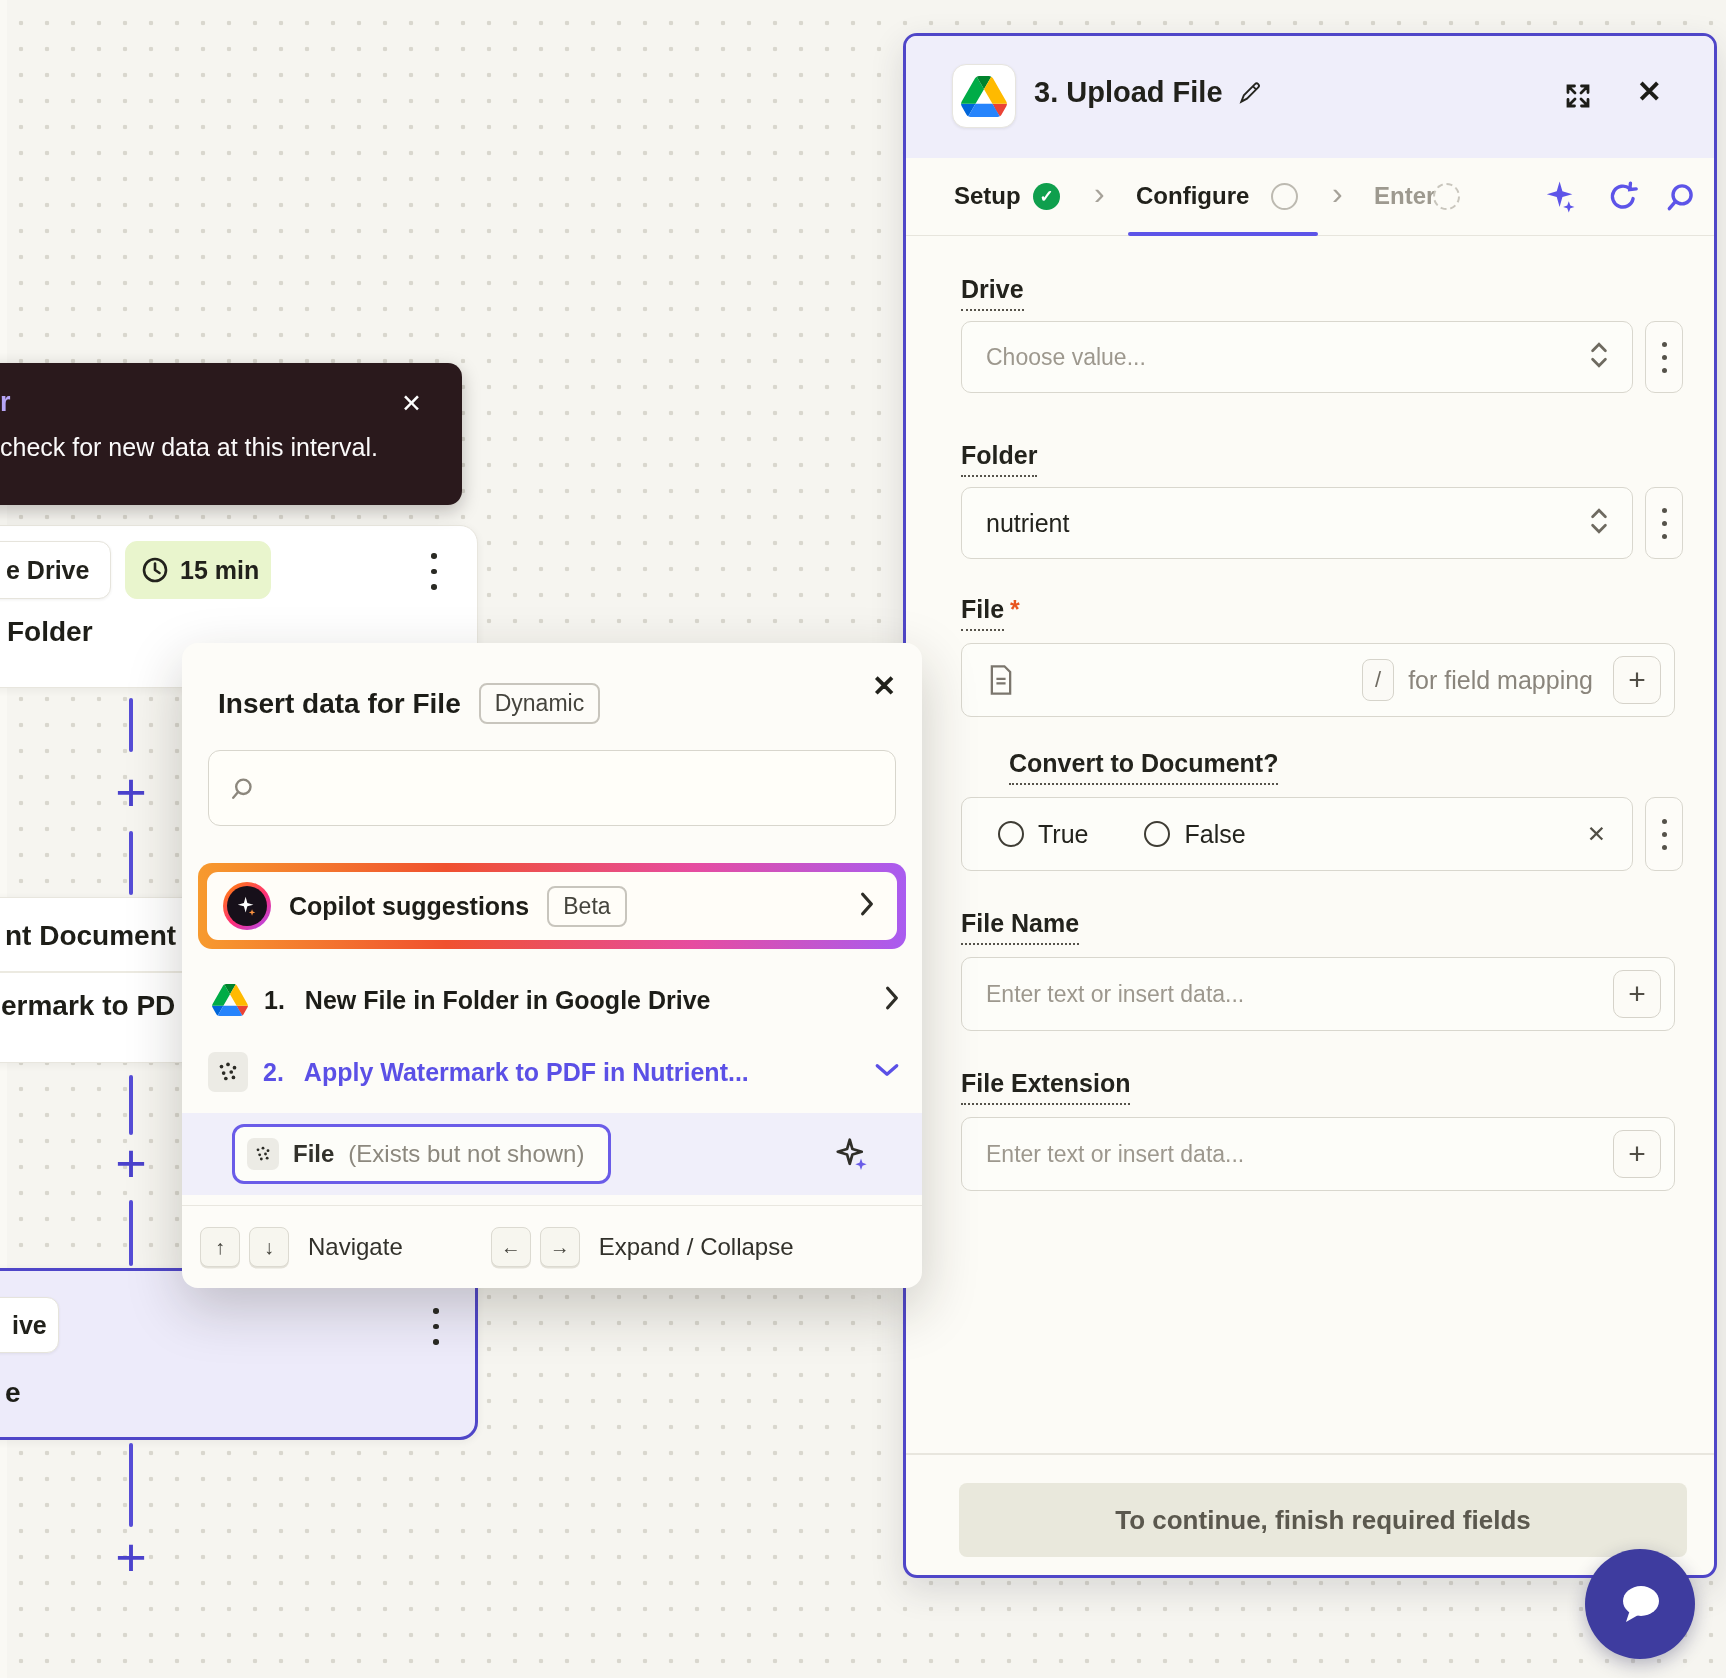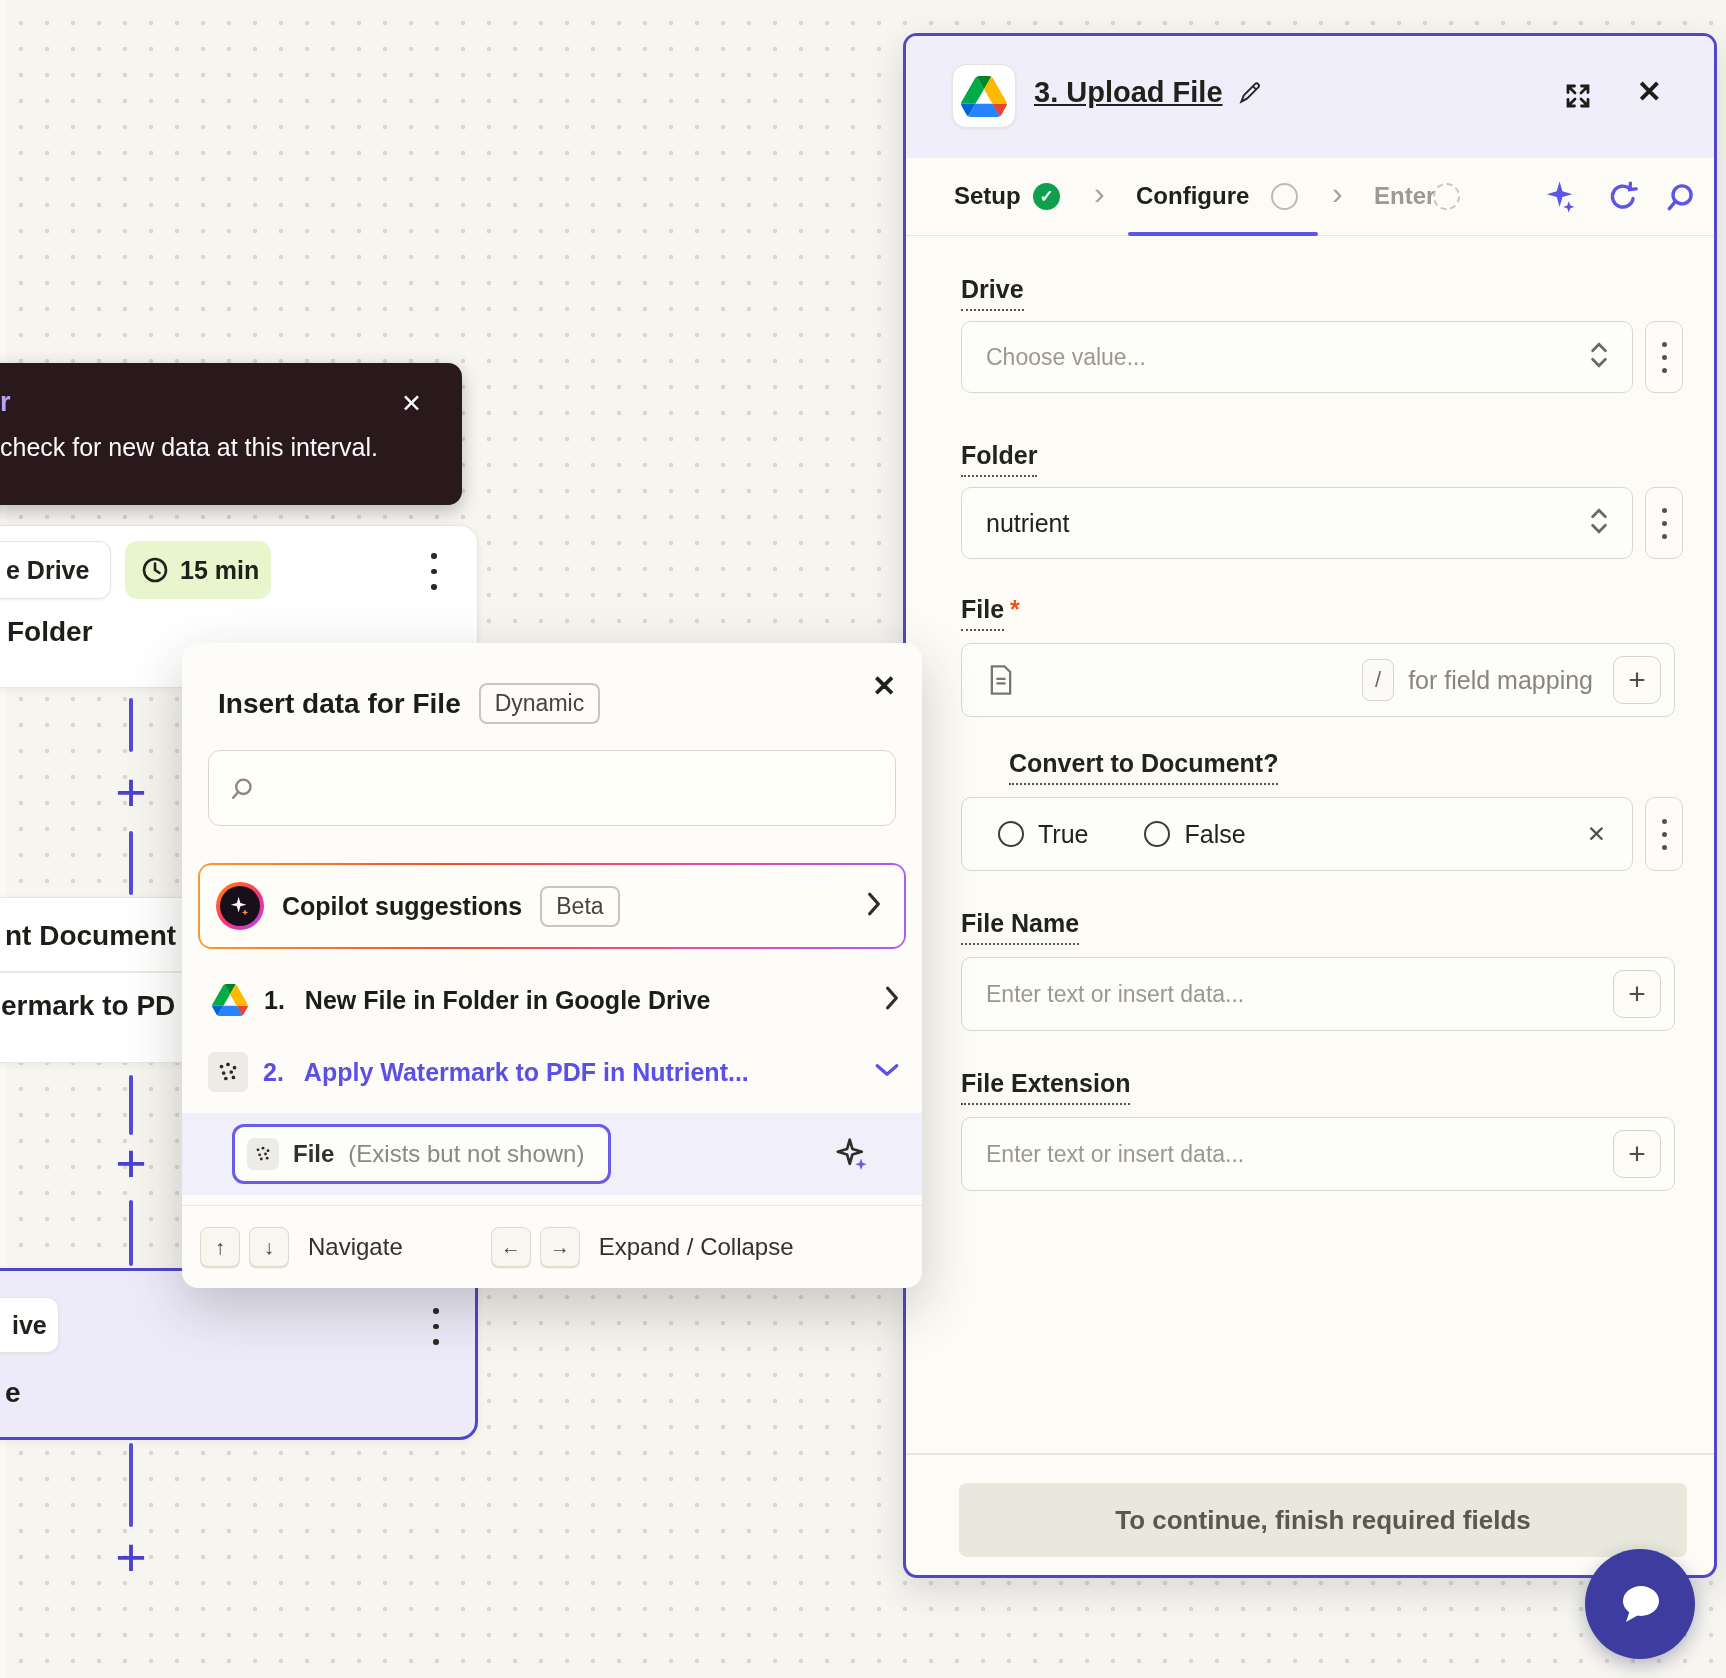--- a/index.html
+++ b/index.html
@@ -50,21 +50,21 @@
   
   .panel { position:absolute; left:903px; top:33px; width:814px; height:1545px; z-index:3;
            background:#fcfbf6; border:3px solid #4f46c8; border-radius:14px;
            box-shadow:0 12px 34px rgba(40,40,60,.14); }
   .p-header { position:absolute; left:0; right:0; top:0; height:122px; background:#efeefa;
               border-radius:10px 10px 0 0; }
   .p-appbox { position:absolute; left:46px; top:28px; width:64px; height:64px; background:#fff;
               border:1px solid #e7e5df; border-radius:14px; display:flex; align-items:center;
               justify-content:center; box-shadow:0 1px 3px rgba(40,40,30,.08); }
   .p-title { position:absolute; left:128px; top:40px; font-size:29px; font-weight:bold; color:#21211b;
-             display:flex; align-items:center; gap:14px;text-decoration:underline; }
+             display:flex; align-items:center; gap:14px; }
   .p-expand { position:absolute; right:120px; top:44px; cursor:pointer; }
   .p-close { position:absolute; right:52px; top:38px; font-size:30px; font-weight:bold; color:#1c1c17; cursor:pointer; }
 
   .p-tabs { position:absolute; left:0; right:0; top:122px; height:78px; border-bottom:1px solid #e7e5dd; }
   .tab-label { position:absolute; top:24px; font-size:24px; font-weight:bold; color:#21211b; cursor:pointer; }
   .tab-label.dim { color:#9d998f; }
   .tab-chev { position:absolute; top:17px; font-size:32px; color:#a6a299; }
   .tab-check { position:absolute; top:25px; width:27px; height:27px; border-radius:50%; background:#0f9f4d;
                color:#fff; font-size:17px; font-weight:bold; display:flex; align-items:center; justify-content:center; }
   .tab-circle { position:absolute; top:25px; width:27px; height:27px; border-radius:50%; border:2.5px solid #bdbab1; }
@@ -109,21 +109,21 @@
   .m-header { position:absolute; left:36px; top:40px; display:flex; align-items:center; gap:18px; }
   .m-title { font-size:28px; font-weight:bold; color:#1d1d18; }
   .m-badge { border:2px solid #c8c5bd; border-radius:8px; padding:5px 14px; font-size:23px; color:#45443d;text-align:right; }
   .m-search { position:absolute; left:26px; top:107px; width:688px; height:76px; background:#fffef9;
               border:1.5px solid #d8d6cd; border-radius:12px; display:flex; align-items:center; gap:14px; padding-left:20px; }
   .m-search input { border:none; outline:none; background:transparent; font-size:25px; color:#23231d; width:560px;
                     font-family:"Liberation Sans", sans-serif; }
   .m-search input::placeholder { color:#918c82; }
 
   .copilot-wrap { position:absolute; left:16px; top:220px; width:708px; height:86px; border-radius:14px;
-                  background:linear-gradient(90deg,#f79a2e,#f0512f 35%,#e64ca0 70%,#a95cf0); padding:2px; cursor:pointer; }
+                  background:linear-gradient(90deg,#f79a2e,#f0512f 35%,#e64ca0 70%,#a95cf0); padding:9px; cursor:pointer; }
   .copilot-inner { width:100%; height:100%; background:#fffdf8; border-radius:11px; display:flex;
                    align-items:center; gap:18px; padding-left:16px; position:relative; }
   .copilot-icon { width:48px; height:48px; border-radius:50%;
                   background:linear-gradient(140deg,#ff8a00,#ff2d78 55%,#a64dff);
                   display:flex; align-items:center; justify-content:center; }
   .copilot-core { width:40px; height:40px; border-radius:50%; background:#17101a; display:flex;
                   align-items:center; justify-content:center; }
   .copilot-label { font-size:25px; font-weight:bold; color:#1d1d18; }
   .m-chev { position:absolute; right:22px; top:50%; transform:translateY(-50%); }
 

